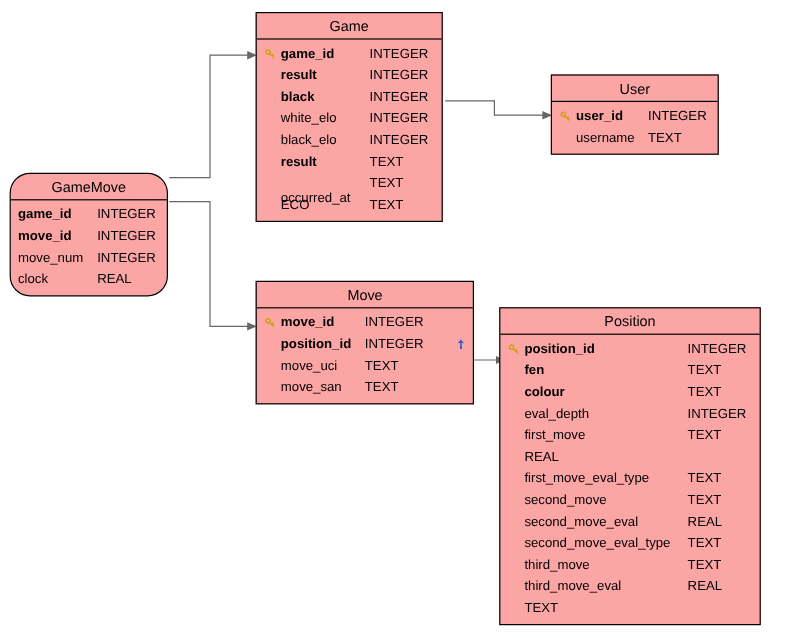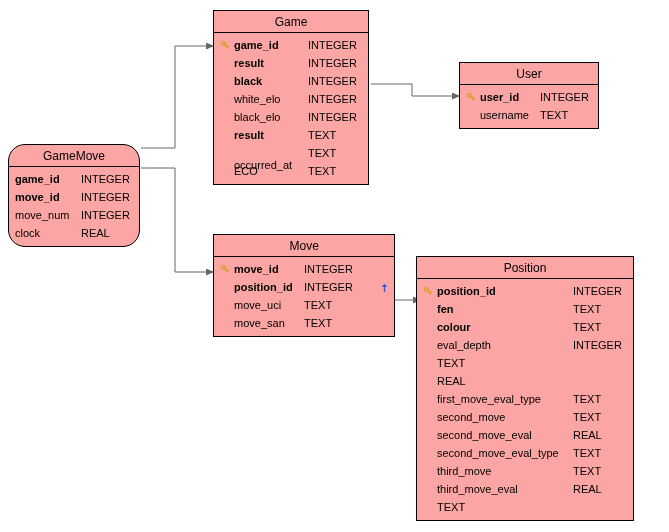--- a/index.html
+++ b/index.html
@@ -229,20 +229,21 @@
           <span class="col-name bold" style="width: 132px;">colour</span>
           <span class="col-type" style="width: 54px;">TEXT</span>
         </div>
         <div class="row">
           <span class="key-icon" style="width: 14px; flex-basis: 14px;"></span>
           <span class="col-name" style="width: 132px;">eval_depth</span>
           <span class="col-type" style="width: 54px;">INTEGER</span>
         </div>
         <div class="row">
           <span class="key-icon" style="width: 14px; flex-basis: 14px;"></span>
+          <span class="col-name" style="width: 132px;">first_move</span>
           <span class="col-type" style="width: 54px;">TEXT</span>
         </div>
         <div class="row">
           <span class="key-icon" style="width: 14px; flex-basis: 14px;"></span>
           <span class="col-type" style="width: 54px;">REAL</span>
         </div>
         <div class="row">
           <span class="key-icon" style="width: 14px; flex-basis: 14px;"></span>
           <span class="col-name" style="width: 132px;">first_move_eval_type</span>
           <span class="col-type" style="width: 54px;">TEXT</span>

